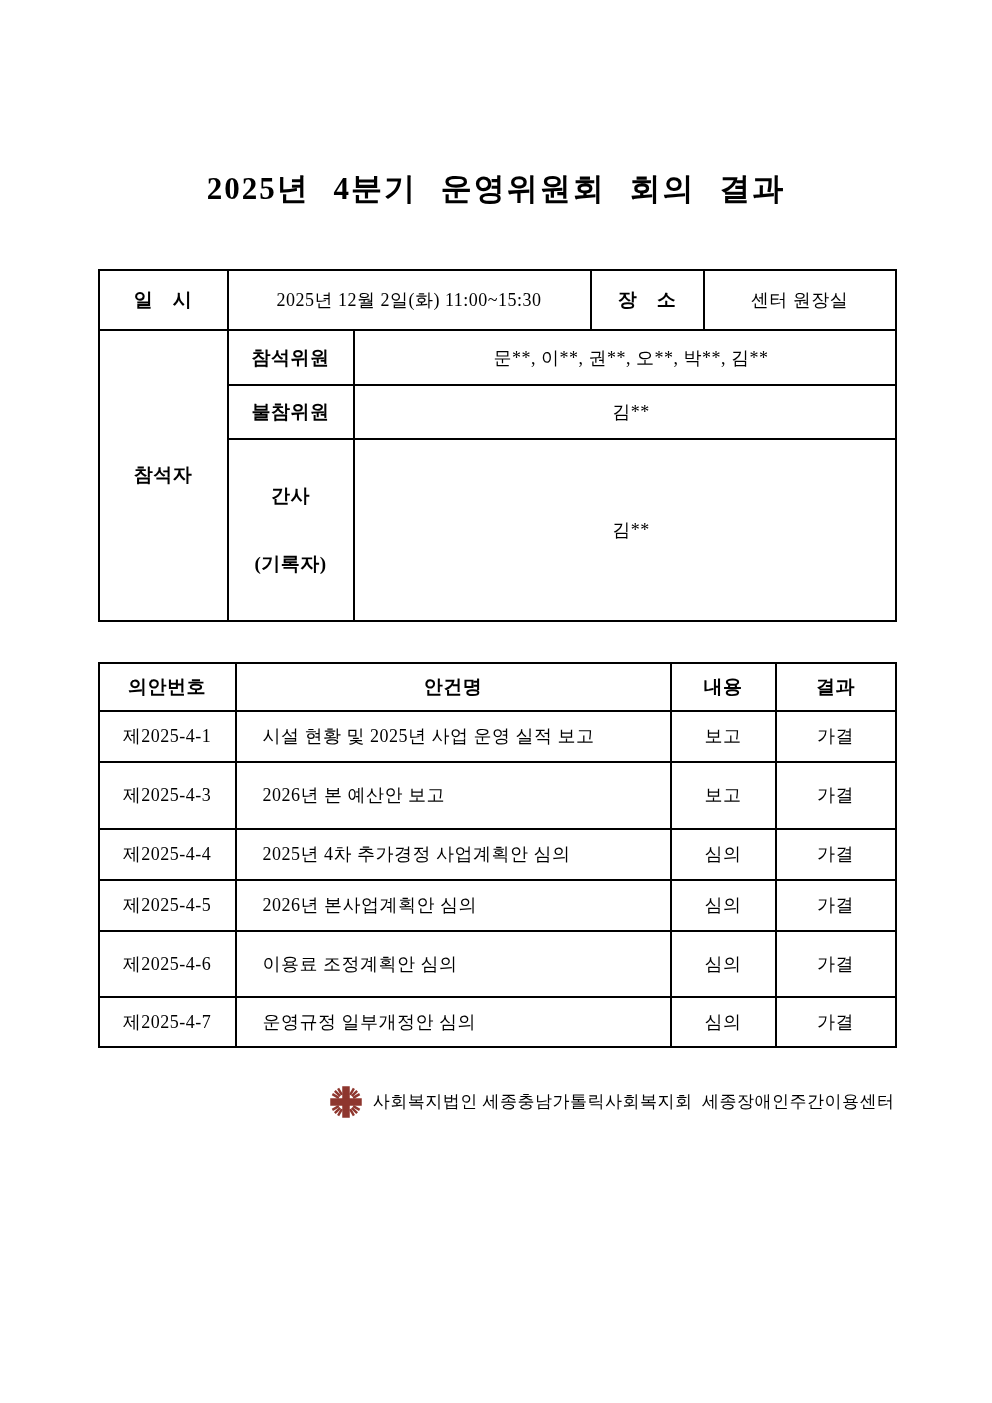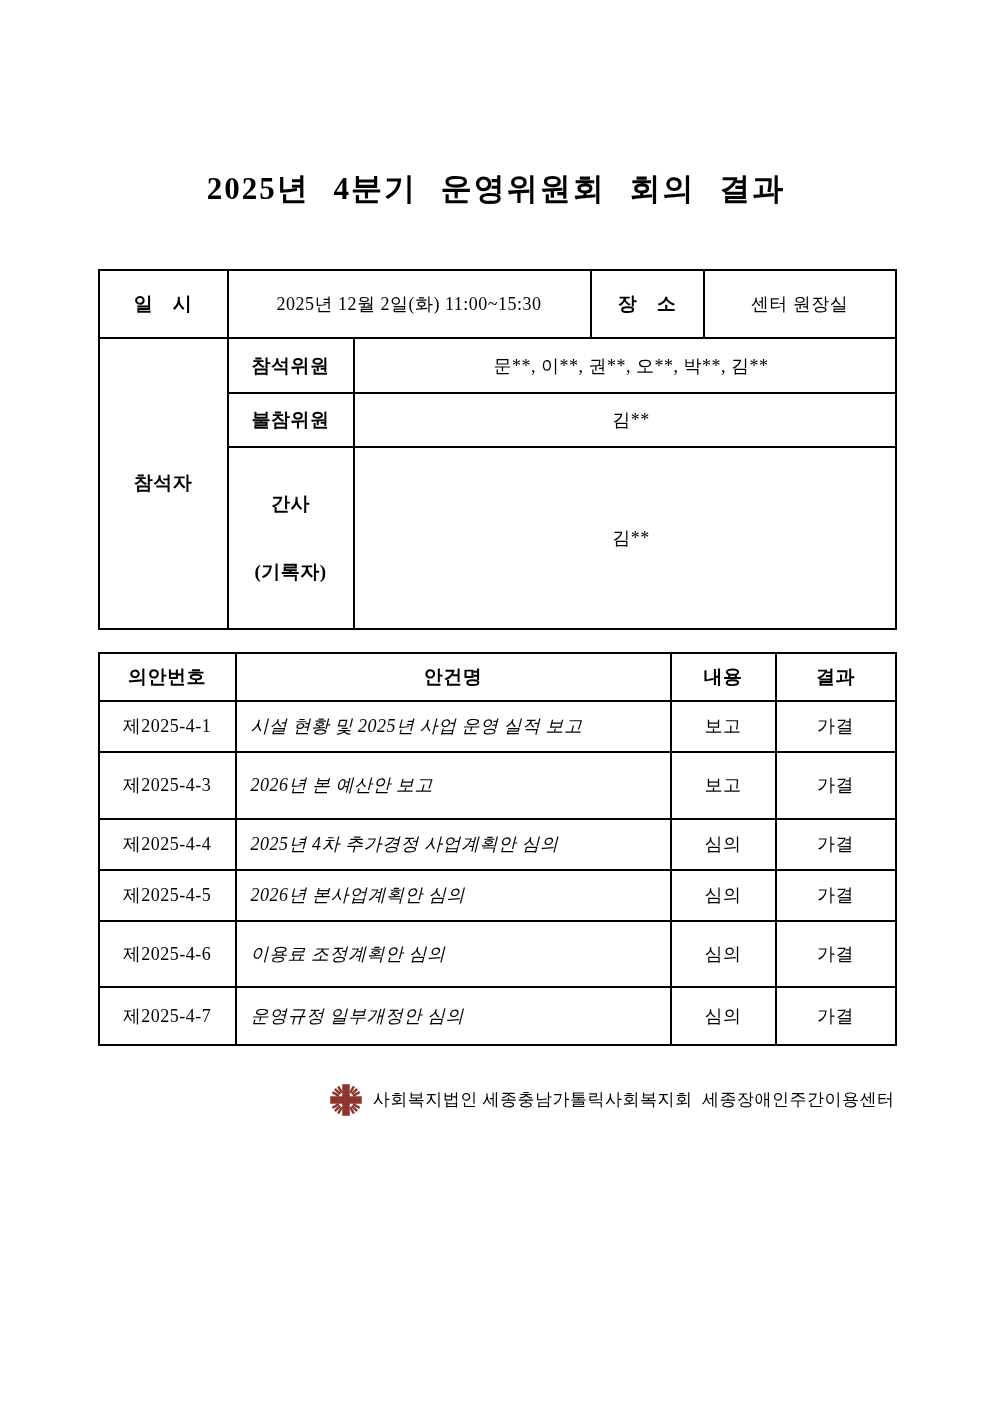--- a/index.html
+++ b/index.html
@@ -34,36 +34,36 @@
   }
   td, th {
     border: 2px solid #000;
     vertical-align: middle;
     font-size: 18px;
     letter-spacing: 0.5px;
     padding: 0;
     overflow: hidden;
   }
   .info-table { margin-top: 62px; }
-  .agenda-table { margin-top: 22px; }
+  .agenda-table { margin-top: 40px; }
   .lbl {
     font-weight: bold;
     text-align: center;
     font-size: 19px;
     white-space: pre;
   }
   .val-center { text-align: center; }
   .val-left { text-align: center; padding-left: 13px; }
   .lbl-sub { font-weight: bold; font-size: 19px; line-height: 1.25; }
   .agenda-table th {
     font-weight: bold;
     text-align: center;
     font-size: 19px;
   }
-  .agenda-table td.name { text-align: left; padding-left: 14px; font-style: italic; }
+  .agenda-table td.name { text-align: left; padding-left: 26px; }
   .agenda-table td.cen { text-align: center; }
   .footer {
     width: 797px;
     margin: 36px auto 0;
     display: flex;
     justify-content: flex-end;
     align-items: center;
     gap: 9px;
   }
   .footer .org {
@@ -84,21 +84,21 @@
 
     <table class="info-table">
       <colgroup>
         <col style="width:129px">
           <col style="width:126px">
           <col style="width:237px">
           <col style="width:113px">
           <col style="width:192px">
       </colgroup>
       <tbody>
-        <tr style="height:68px">
+        <tr style="height:60px">
           <td class="lbl">일　시</td>
           <td class="val-center" colspan="2">2025년 12월 2일(화) 11:00~15:30</td>
           <td class="lbl">장　소</td>
           <td class="val-center">센터 원장실</td>
         </tr>
         <tr style="height:55px">
           <td class="lbl" rowspan="3">참석자</td>
           <td class="lbl">참석위원</td>
           <td class="val-left" colspan="3">문**, 이**, 권**, 오**, 박**, 김**</td>
         </tr>
@@ -155,21 +155,21 @@
           <td class="name">2026년 본사업계획안 심의</td>
           <td class="cen">심의</td>
           <td class="cen">가결</td>
         </tr>
         <tr style="height:66px">
           <td class="cen">제2025-4-6</td>
           <td class="name">이용료 조정계획안 심의</td>
           <td class="cen">심의</td>
           <td class="cen">가결</td>
         </tr>
-        <tr style="height:58px">
+        <tr style="height:50px">
           <td class="cen">제2025-4-7</td>
           <td class="name">운영규정 일부개정안 심의</td>
           <td class="cen">심의</td>
           <td class="cen">가결</td>
         </tr>
       </tbody>
     </table>
 
     <div class="footer">
       <span>

